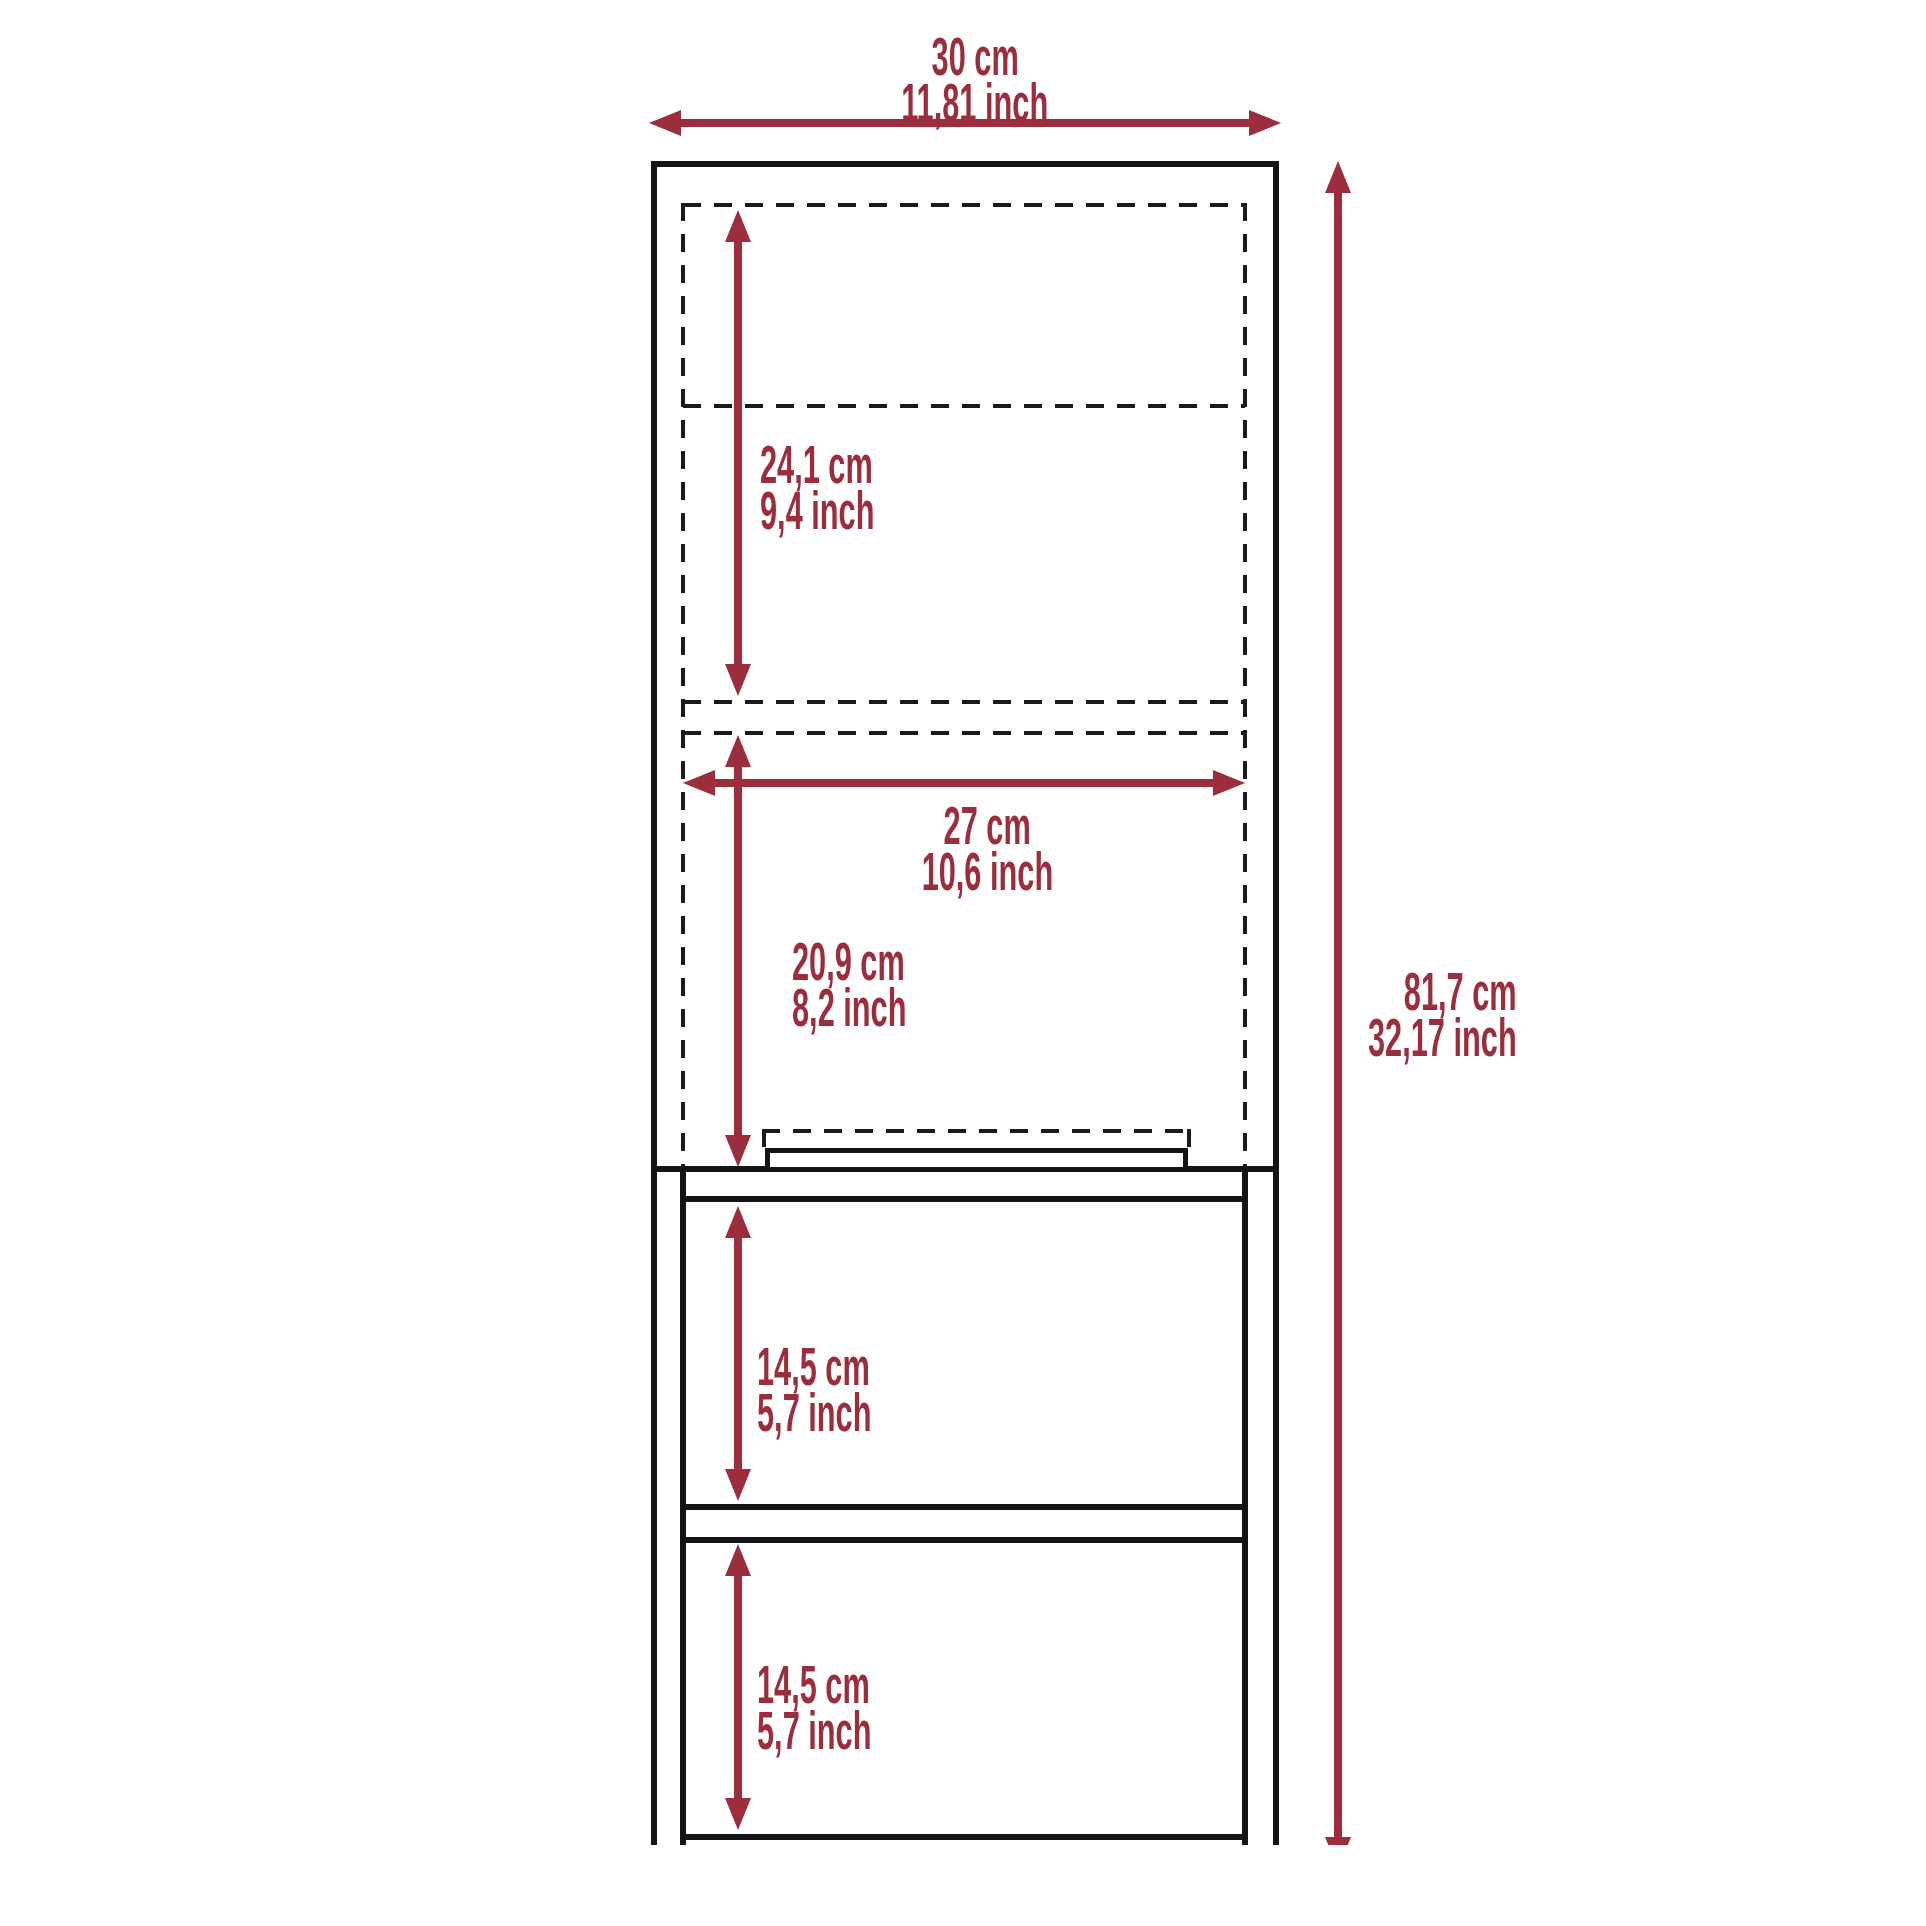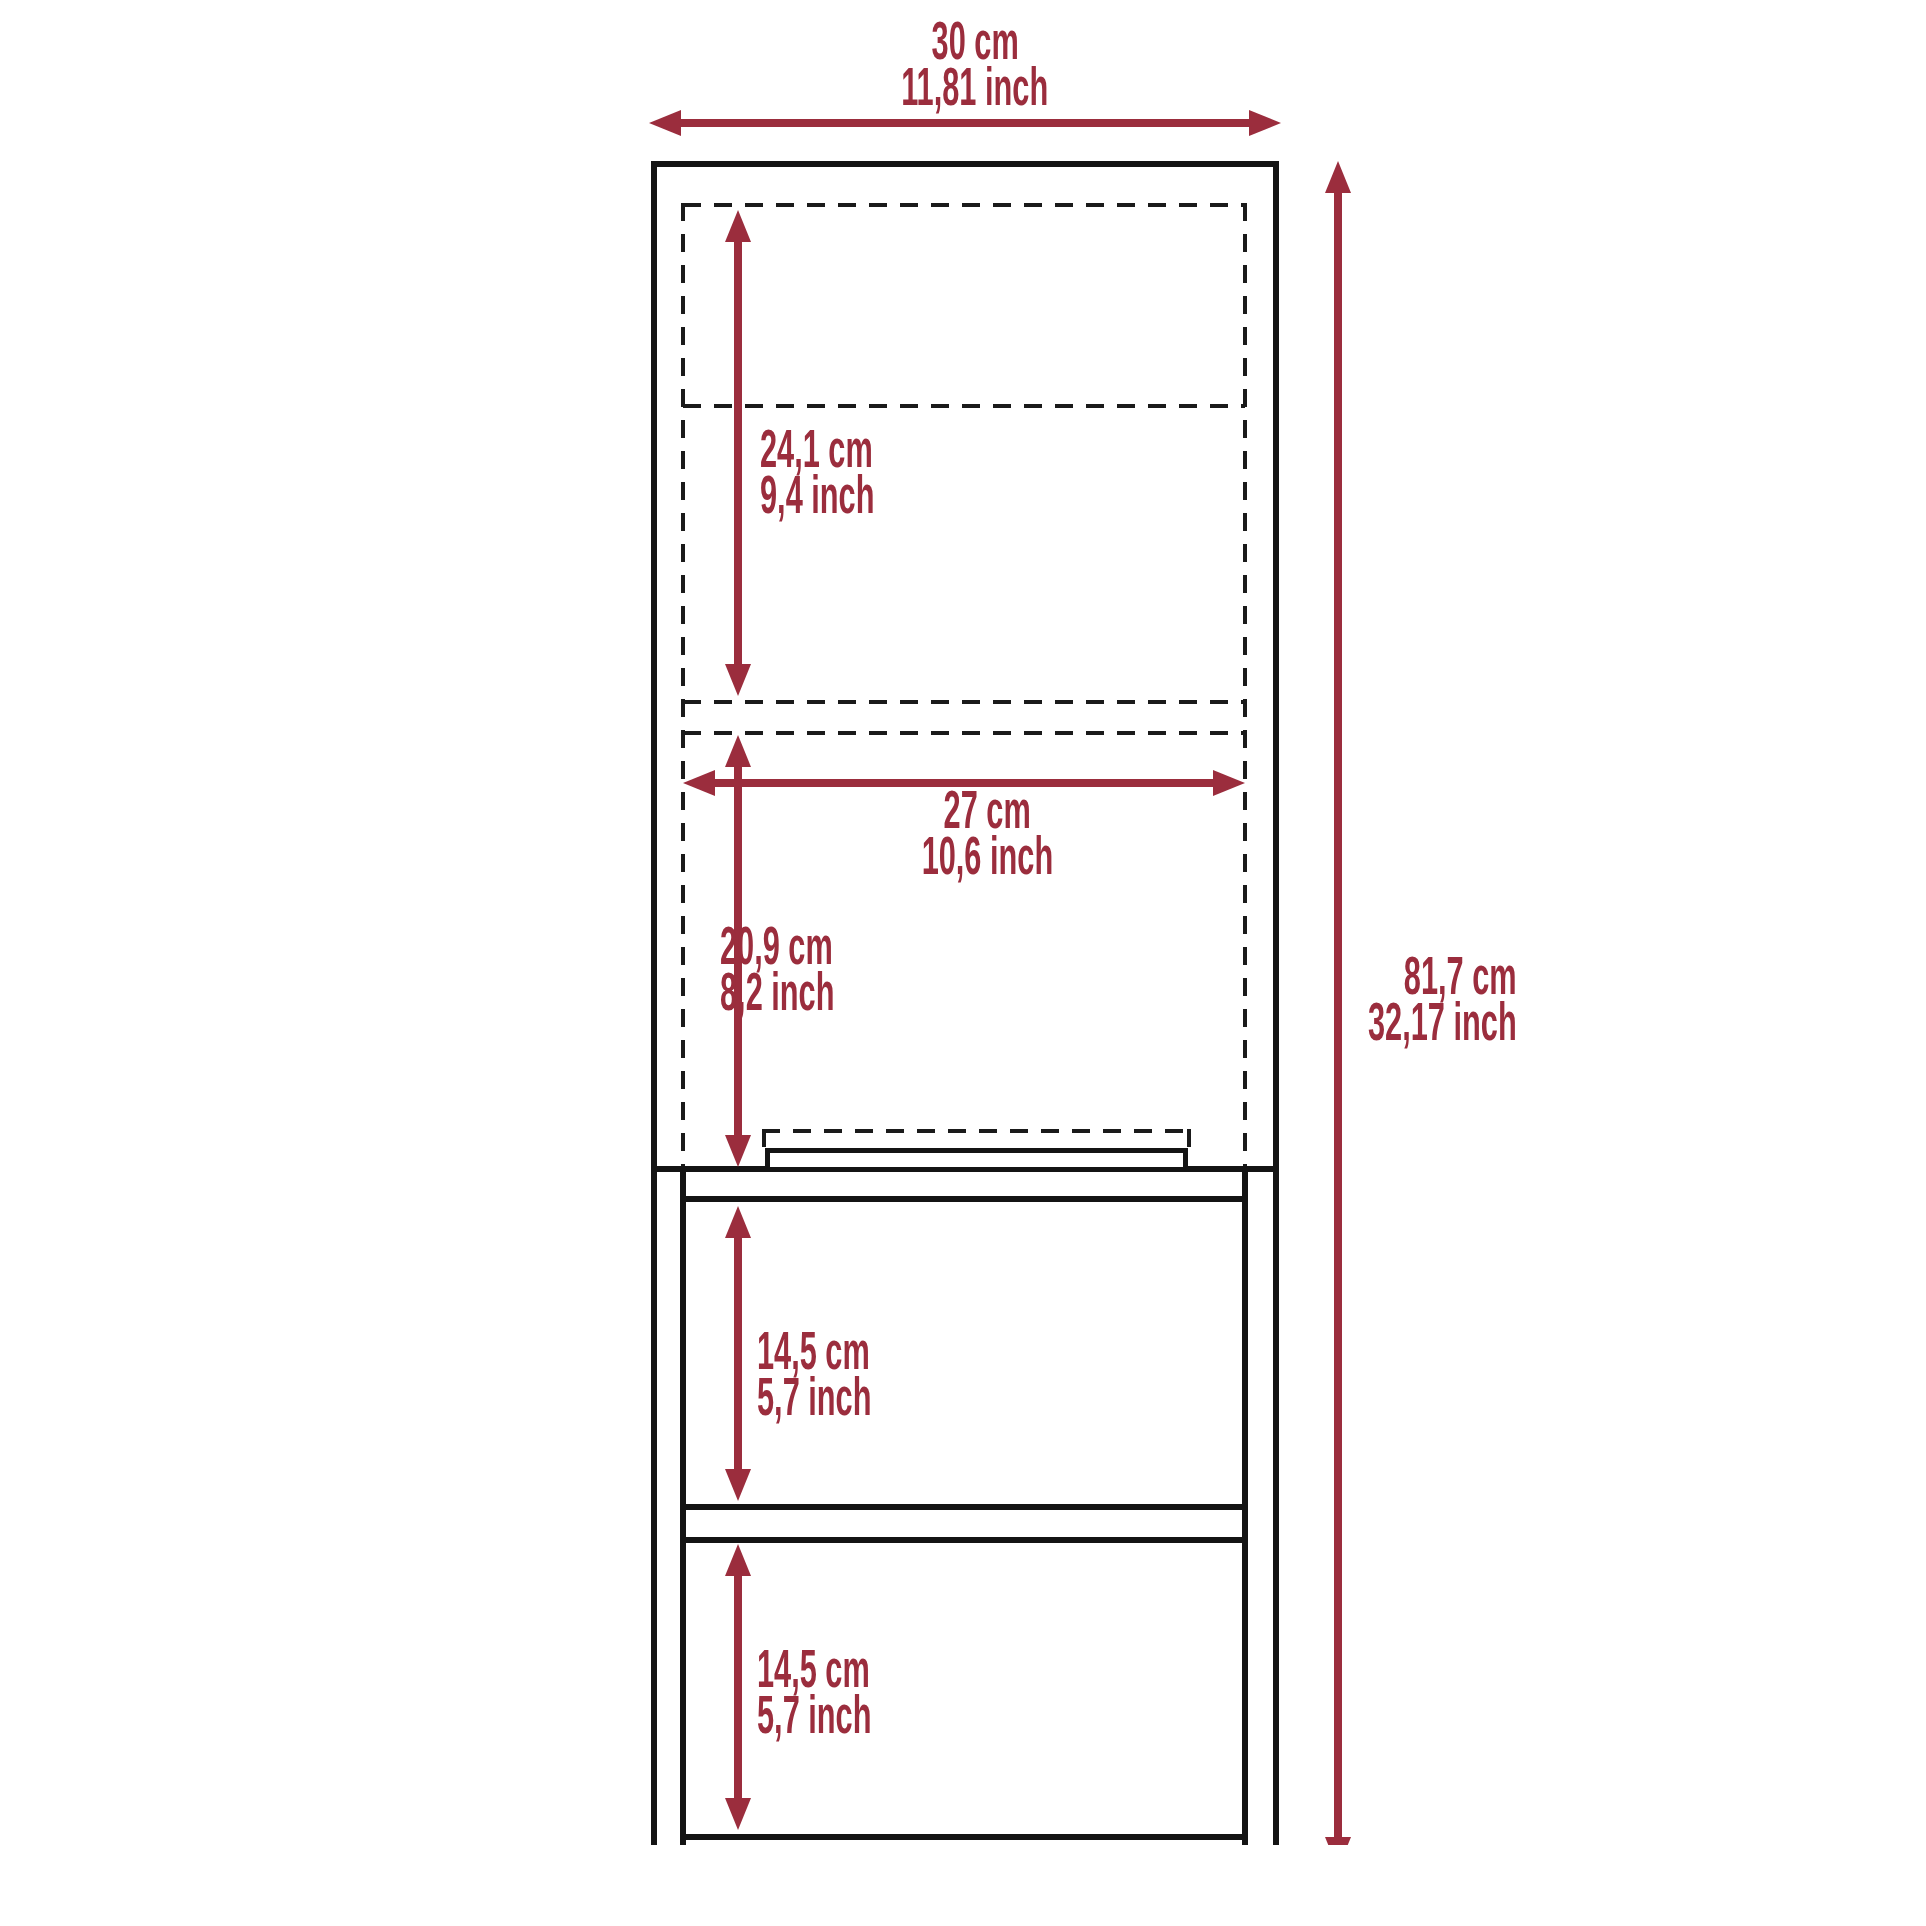--- a/index.html
+++ b/index.html
@@ -42,20 +42,21 @@
   .head{position:absolute;width:0;height:0;}
   .head.up{top:0;left:0;border-left:13px solid transparent;border-right:13px solid transparent;border-bottom:32px solid var(--red);}
   .head.down{bottom:0;left:0;border-left:13px solid transparent;border-right:13px solid transparent;border-top:32px solid var(--red);}
   .head.w{left:0;top:0;border-top:13px solid transparent;border-bottom:13px solid transparent;border-right:32px solid var(--red);}
   .head.e{right:0;top:0;border-top:13px solid transparent;border-bottom:13px solid transparent;border-left:32px solid var(--red);}
   
   .dim-label{
     position:absolute;
     color:var(--red);
     font:700 53px/46px "Liberation Sans",sans-serif;
+    margin-top:16px;
   }
   .dim-label .ln{
     transform:scaleX(.58);
     transform-origin:0 0;
     white-space:nowrap;
   }
   .dim-label.center{width:0;display:flex;flex-direction:column;align-items:center;}
   .dim-label.center .ln{transform:scaleX(.58);transform-origin:center top;}
 </style>
 </head>
@@ -140,21 +141,21 @@
   <div class="dim-label" style="left:760px;top:426px;">
     <div class="ln">24,1 cm</div>
     <div class="ln">9,4 inch</div>
   </div>
 
   <div class="dim-label center" style="left:987px;top:787px;">
     <div class="ln">27 cm</div>
     <div class="ln">10,6 inch</div>
   </div>
 
-  <div class="dim-label" style="left:720px;top:923px;">
+  <div class="dim-label" style="left:792px;top:923px;">
     <div class="ln">20,9 cm</div>
     <div class="ln">8,2 inch</div>
   </div>
 
   <div class="dim-label" style="left:1368px;top:953px;text-align:right;">
     <div class="ln">81,7 cm</div>
     <div class="ln">32,17 inch</div>
   </div>
 
   <div class="dim-label" style="left:757px;top:1328px;">

